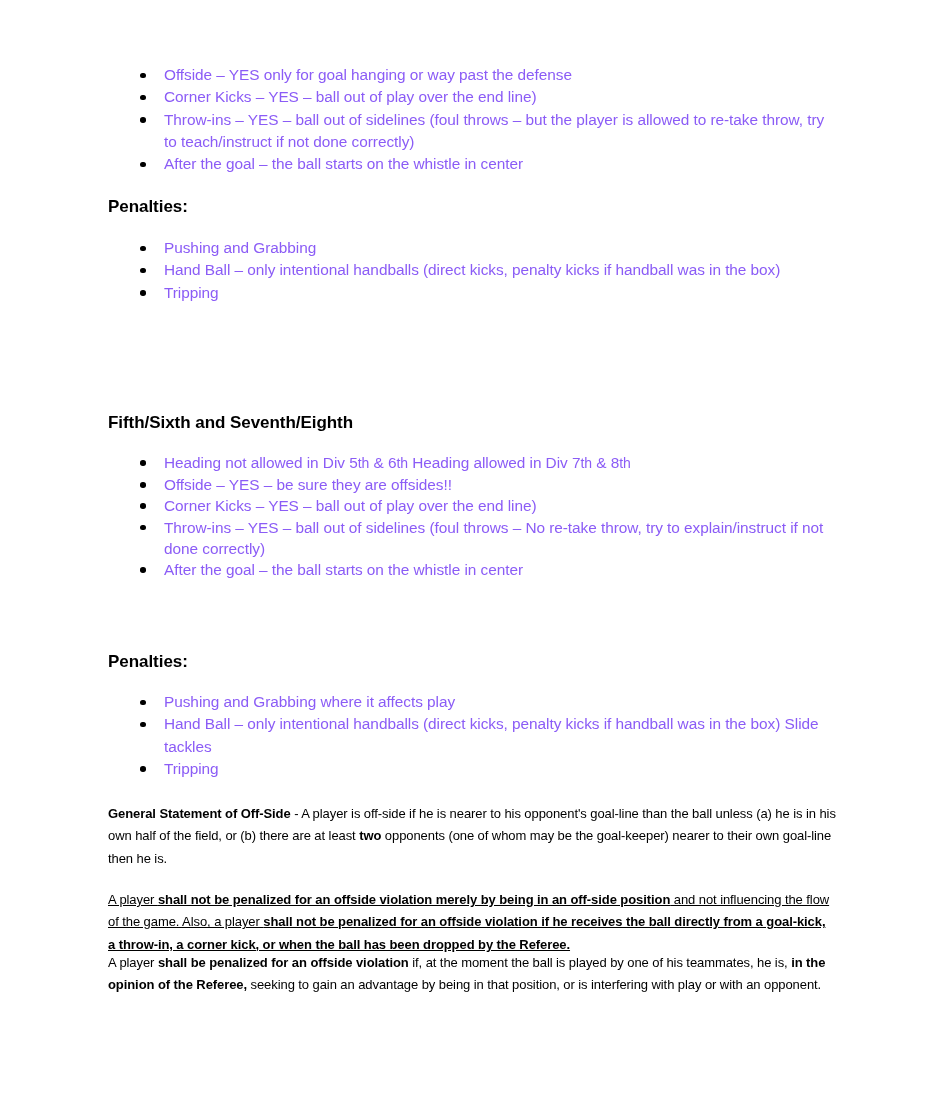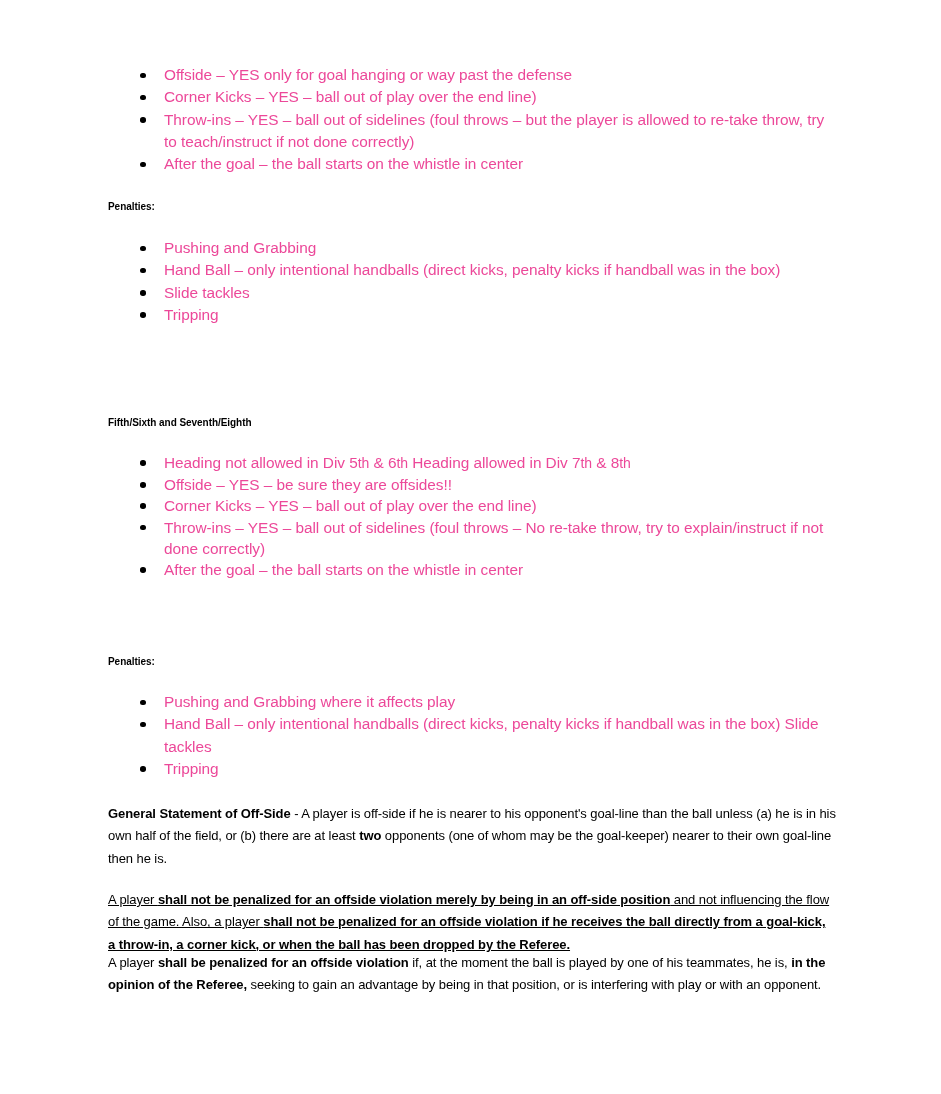--- a/index.html
+++ b/index.html
@@ -31,21 +31,21 @@
     list-style: none;
     margin: 0;
     padding: 0;
   }
   ul.bullets > li {
     position: relative;
     padding-left: 56px;
     font-size: 15.4px;
     line-height: 22.3px;
     letter-spacing: -0.05px;
-    color: #ec4899;
+    color: #8b5cf6;
   }
   ul.bullets > li::before {
     content: "";
     position: absolute;
     left: 32px;
     top: 8.5px;
     width: 5.5px;
     height: 5.5px;
     border-radius: 50%;
     background: #000;
@@ -57,21 +57,21 @@
     top: 8px;
   }
 
   
   .ord {
     font-size: 14px;
   }
 
   
   .sub-head {
-    font-size: 10px;
+    font-size: 17px;
     line-height: 21px;
     font-weight: bold;
     letter-spacing: -0.05px;
   }
 
   
   p.para {
     margin: 0;
     font-size: 13px;
     line-height: 22.3px;
@@ -99,21 +99,20 @@
     </div>
 
     <div class="blk" style="top:196px;">
       <div class="sub-head">Penalties:</div>
     </div>
 
     <div class="blk" style="top:237px;">
       <ul class="bullets">
         <li>Pushing and Grabbing</li>
         <li>Hand Ball – only intentional handballs (direct kicks, penalty kicks if handball was in the box)</li>
-        <li>Slide tackles</li>
         <li>Tripping</li>
       </ul>
     </div>
 
     <div class="blk" style="top:412px;">
       <div class="sub-head">Fifth/Sixth and Seventh/Eighth</div>
     </div>
 
     <div class="blk" style="top:452px;">
       <ul class="bullets tight">

